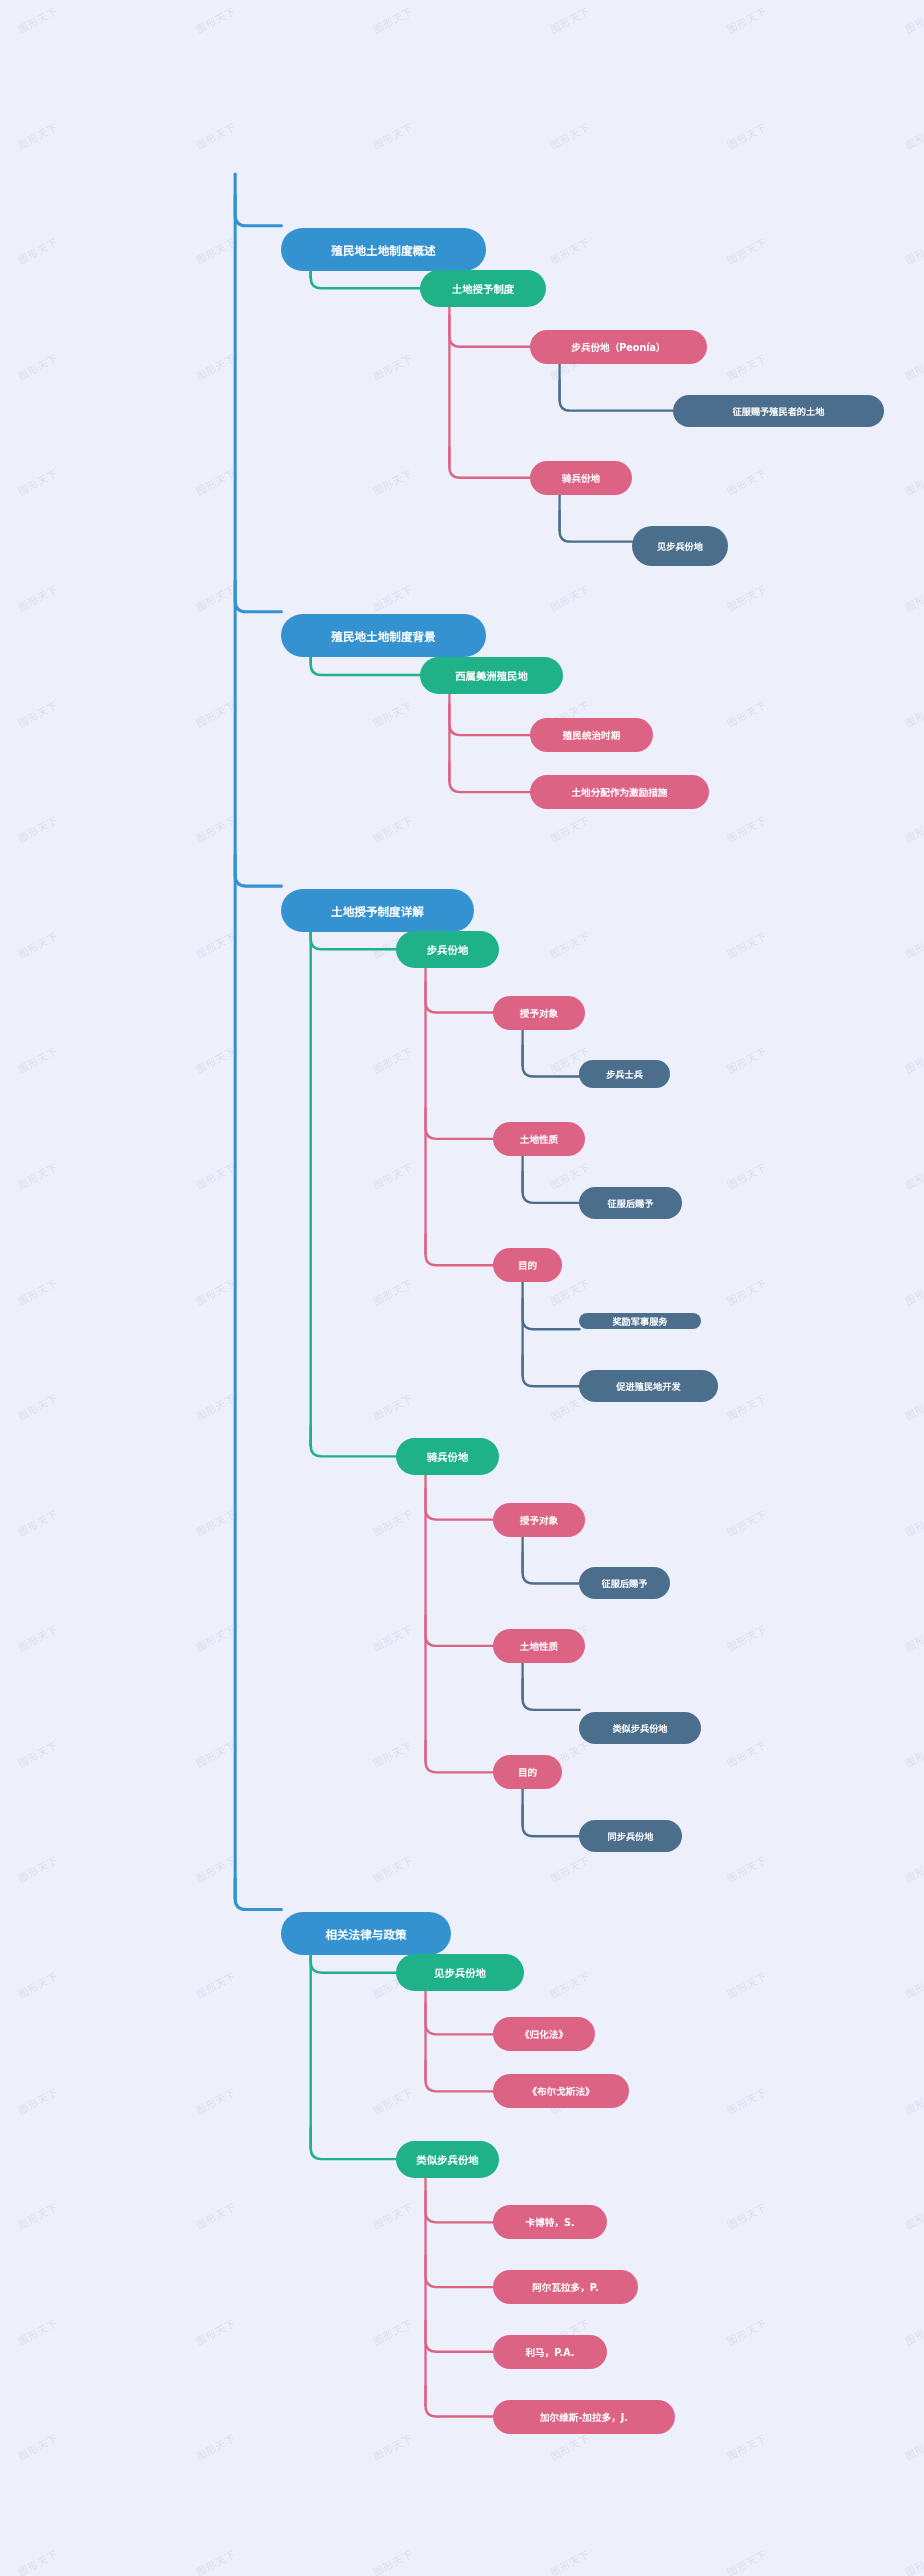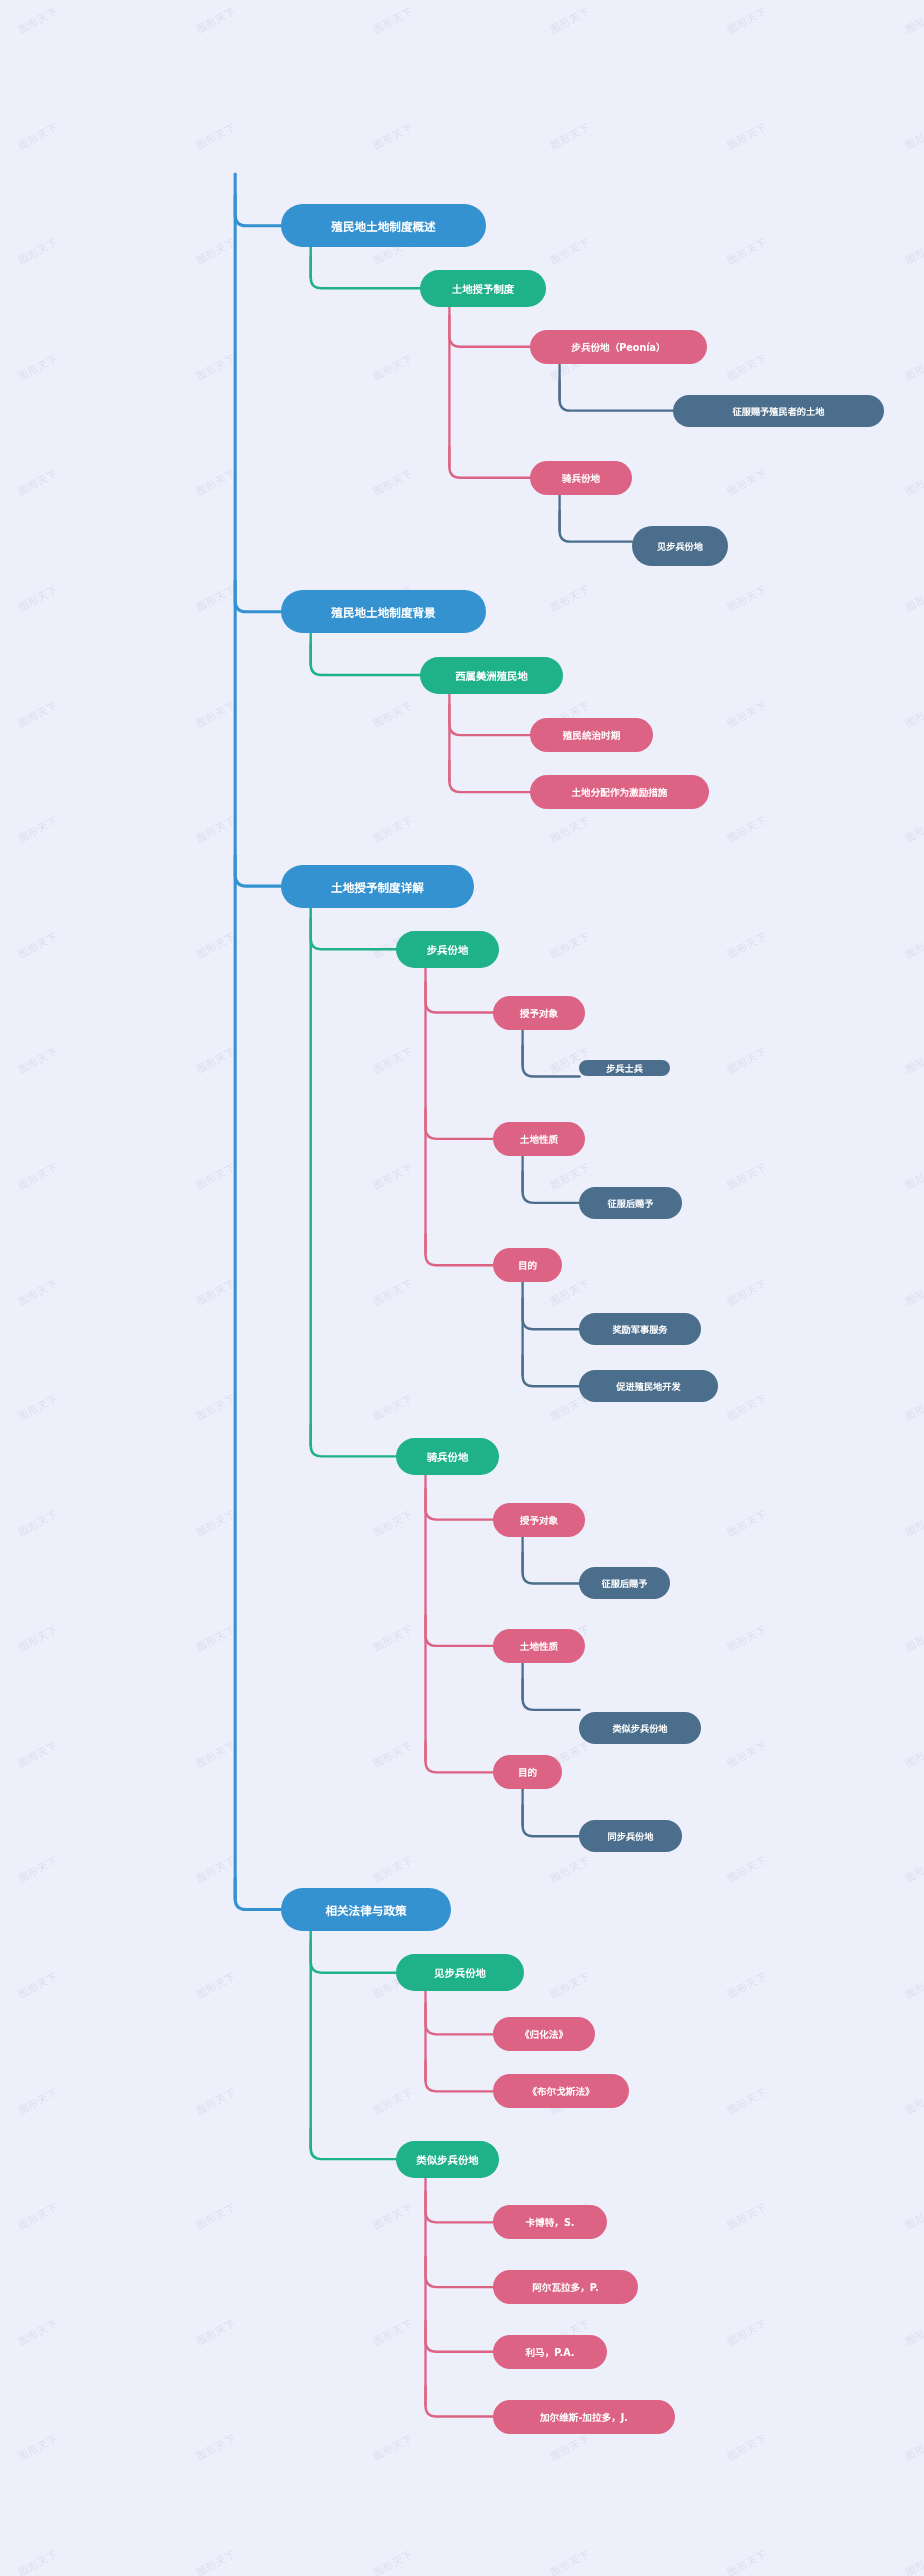--- a/index.html
+++ b/index.html
@@ -18,21 +18,21 @@
     transform:rotate(-28deg);transform-origin:left top;
     letter-spacing:0.8px;white-space:nowrap;font-family:"DejaVu Sans",sans-serif;
   }
   .node{
     position:absolute;display:flex;align-items:center;justify-content:center;
     box-sizing:border-box;color:#ffffff;white-space:nowrap;
     border-radius:770px;text-align:center;
     font-family:"DejaVu Sans","Liberation Sans",sans-serif;
   }
   .node.root{background:#e87e30;font-size:16px;font-weight:700;letter-spacing:0.8px;padding:0 15.4px;}
-  .node.lvl1{background:#3492d1;font-size:11.6px;font-weight:700;padding:0 12.3px;}
+  .node.lvl1{background:#3492d1;font-size:11.6px;font-weight:700;padding:0 12.3px;margin-top:24px;}
   .node.lvl2{background:#1fb288;font-size:10.4px;font-weight:700;padding:0 10.8px;}
   .node.lvl3{background:#dd6384;font-size:9.6px;font-weight:700;padding:0 10px;}
   .node.lvl4{background:#4c6e8d;font-size:9.2px;font-weight:700;padding:0 10px;}
 </style>
 </head>
 <body>
 
 <div id="canvas">
 
   <div id="watermarks">
@@ -243,25 +243,25 @@
 
   <div class="node lvl1" style="left:281px;top:590px;width:205px;height:43px;">殖民地土地制度背景</div>
   <div class="node lvl2" style="left:420px;top:657px;width:143px;height:37px;">西属美洲殖民地</div>
   <div class="node lvl3" style="left:530px;top:718px;width:123px;height:34px;">殖民统治时期</div>
   <div class="node lvl3" style="left:530px;top:775px;width:179px;height:34px;">土地分配作为激励措施</div>
 
   <div class="node lvl1" style="left:281px;top:865px;width:193px;height:43px;">土地授予制度详解</div>
 
   <div class="node lvl2" style="left:396px;top:931px;width:103px;height:37px;">步兵份地</div>
   <div class="node lvl3" style="left:493px;top:996px;width:92px;height:34px;">授予对象</div>
-  <div class="node lvl4" style="left:579px;top:1060px;width:91px;height:16px;">步兵士兵</div>
+  <div class="node lvl4" style="left:579px;top:1060px;width:91px;height:28px;">步兵士兵</div>
   <div class="node lvl3" style="left:493px;top:1122px;width:92px;height:34px;">土地性质</div>
   <div class="node lvl4" style="left:579px;top:1187px;width:103px;height:32px;">征服后赐予</div>
   <div class="node lvl3" style="left:493px;top:1248px;width:69px;height:34px;">目的</div>
-  <div class="node lvl4" style="left:579px;top:1313px;width:122px;height:32px;">奖励军事服务</div>
+  <div class="node lvl4" style="left:579px;top:1313px;width:122px;height:16px;">奖励军事服务</div>
   <div class="node lvl4" style="left:579px;top:1370px;width:139px;height:32px;">促进殖民地开发</div>
 
   <div class="node lvl2" style="left:396px;top:1438px;width:103px;height:37px;">骑兵份地</div>
   <div class="node lvl3" style="left:493px;top:1503px;width:92px;height:34px;">授予对象</div>
   <div class="node lvl4" style="left:579px;top:1567px;width:91px;height:32px;">征服后赐予</div>
   <div class="node lvl3" style="left:493px;top:1629px;width:92px;height:34px;">土地性质</div>
   <div class="node lvl4" style="left:579px;top:1694px;width:122px;height:32px;margin-top:18px;">类似步兵份地</div>
   <div class="node lvl3" style="left:493px;top:1755px;width:69px;height:34px;">目的</div>
   <div class="node lvl4" style="left:579px;top:1820px;width:103px;height:32px;">同步兵份地</div>
 

